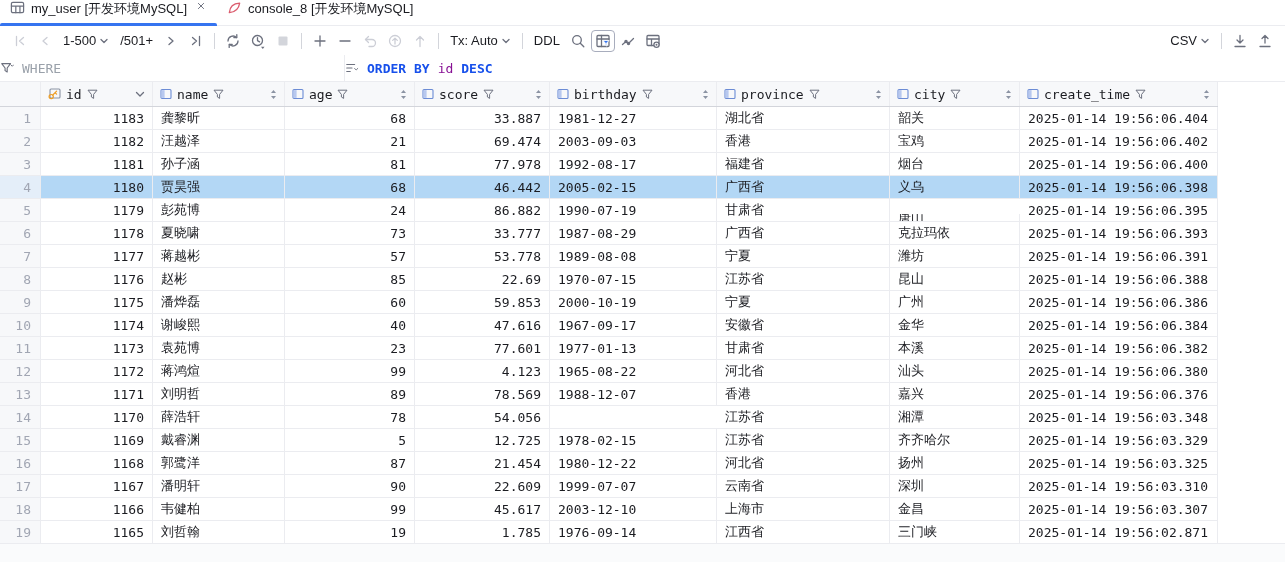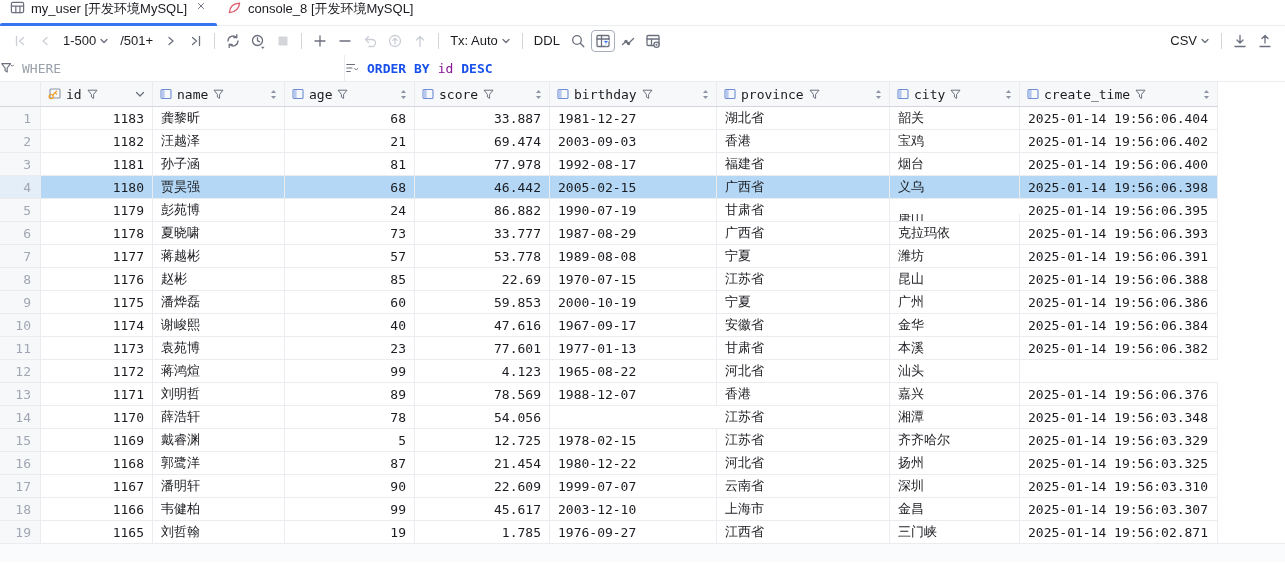--- a/index.html
+++ b/index.html
@@ -599,20 +599,21 @@
       </div>
       <div class="row">
         <div class="gutter">12</div>
         <div class="cell r" style="width: 112px;">1172</div>
         <div class="cell l" style="width: 132px;">蒋鸿煊</div>
         <div class="cell r" style="width: 130px;">99</div>
         <div class="cell r" style="width: 135px;">4.123</div>
         <div class="cell l" style="width: 167px;">1965-08-22</div>
         <div class="cell l" style="width: 173px;">河北省</div>
         <div class="cell l" style="width: 130px;">汕头</div>
+        <div class="cell l" style="width: 198px;">2025-01-14 19:56:06.380</div>
       </div>
       <div class="row">
         <div class="gutter">13</div>
         <div class="cell r" style="width: 112px;">1171</div>
         <div class="cell l" style="width: 132px;">刘明哲</div>
         <div class="cell r" style="width: 130px;">89</div>
         <div class="cell r" style="width: 135px;">78.569</div>
         <div class="cell l" style="width: 167px;">1988-12-07</div>
         <div class="cell l" style="width: 173px;">香港</div>
         <div class="cell l" style="width: 130px;">嘉兴</div>
@@ -672,20 +673,20 @@
         <div class="cell l" style="width: 173px;">上海市</div>
         <div class="cell l" style="width: 130px;">金昌</div>
         <div class="cell l" style="width: 198px;">2025-01-14 19:56:03.307</div>
       </div>
       <div class="row">
         <div class="gutter">19</div>
         <div class="cell r" style="width: 112px;">1165</div>
         <div class="cell l" style="width: 132px;">刘哲翰</div>
         <div class="cell r" style="width: 130px;">19</div>
         <div class="cell r" style="width: 135px;">1.785</div>
-        <div class="cell l" style="width: 167px;">1976-09-27</div>
+        <div class="cell l" style="width: 167px;">1976-09-14</div>
         <div class="cell l" style="width: 173px;">江西省</div>
         <div class="cell l" style="width: 130px;">三门峡</div>
         <div class="cell l" style="width: 198px;">2025-01-14 19:56:02.871</div>
       </div>
     </div>
 </div>
 <div class="footer"></div>
 
 </body></html>

